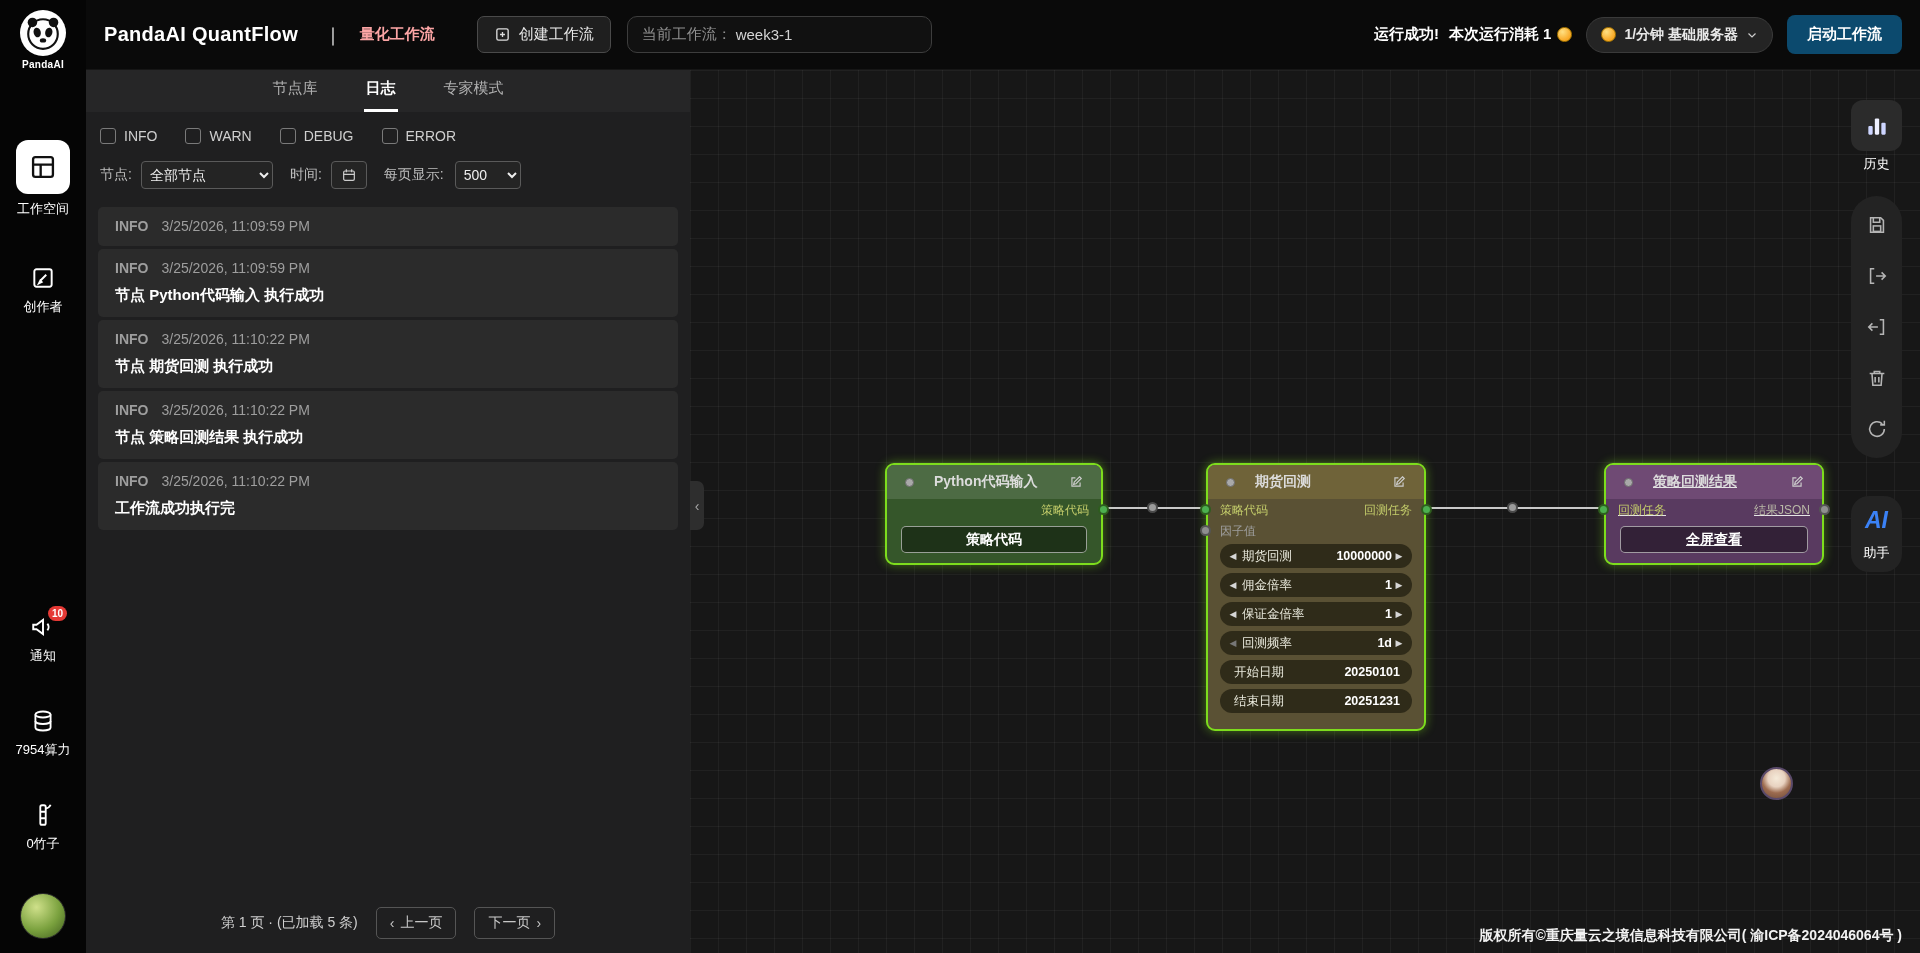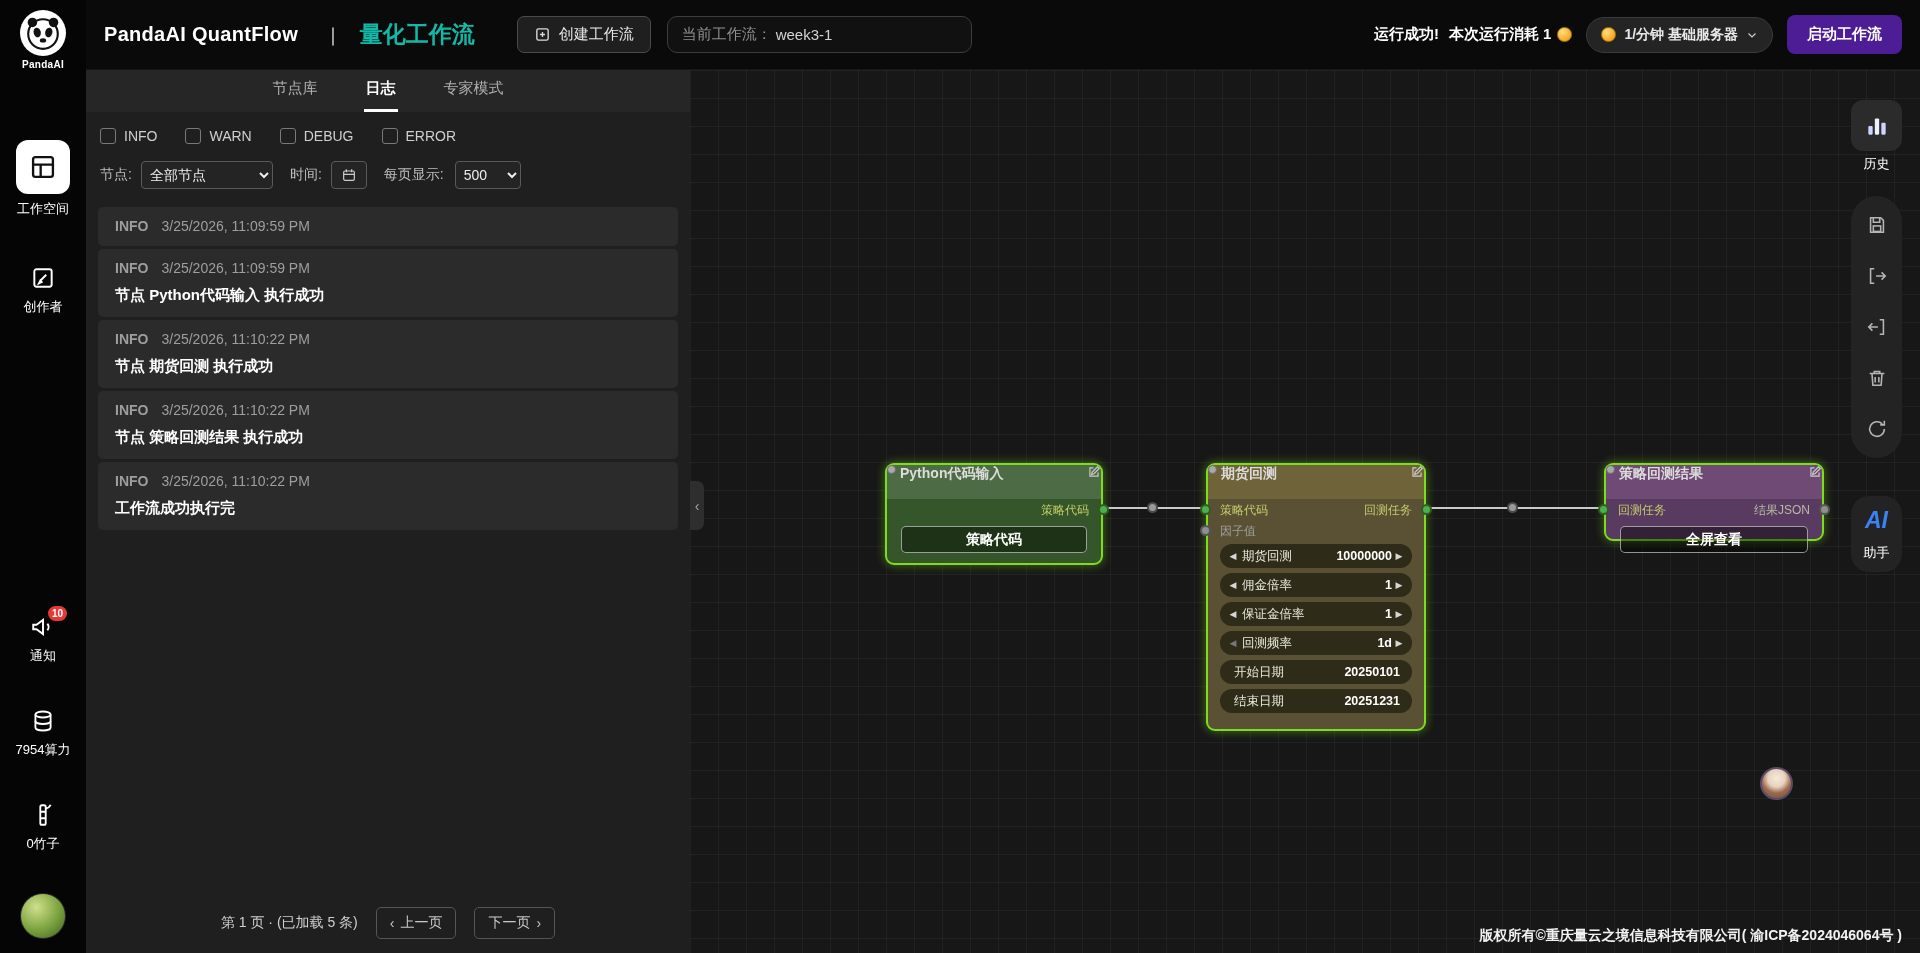--- a/index.html
+++ b/index.html
@@ -24,35 +24,35 @@
   .rail-spacer { flex:1; }
   .rail-avatar { width:46px; height:46px; border-radius:50%; margin:16px 0 14px;
     background:radial-gradient(circle at 35% 30%, #cfe08a 0%, #7aa13e 55%, #3f5c1e 100%);
     border:1px solid #2a2a2a; cursor:pointer; }
 
   
   .topbar { position:absolute; left:86px; top:0; width:1834px; height:70px; background:#0a0a0a;
     display:flex; align-items:center; padding:0 18px; gap:16px; z-index:25; border-bottom:1px solid #161616; }
   .brand { font-size:20px; font-weight:800; color:#fff; letter-spacing:.3px; white-space:nowrap; }
   .brand-div { color:#fff; font-weight:300; font-size:18px; margin:0 2px 0 10px; }
-  .brand-sub { font-size:23px; font-weight:700; color:#14b8a6; white-space:nowrap;text-align:center; }
+  .brand-sub { font-size:15px; font-weight:700; color:#fca5a5; white-space:nowrap;text-align:center; }
   .btn-create { margin-left:26px; height:37px; display:flex; align-items:center; gap:8px;
     background:#1f1f1f; border:1px solid #4a4a4a; border-radius:7px; padding:0 16px; color:#e8e8e8;
     font-size:15px; cursor:pointer; white-space:nowrap; }
   .wf-field { height:37px; width:305px; border:1px solid #3d3d3d; border-radius:10px; background:#111;
     display:flex; align-items:center; padding:0 14px; gap:4px; font-size:15px; cursor:text; }
   .wf-label { color:#8f8f8f; } .wf-value { color:#d4d4d4; }
   .top-right { margin-left:auto; display:flex; align-items:center; gap:14px; }
   .run-text { font-size:15px; font-weight:700; color:#fff; white-space:nowrap; }
   .coin { width:15px; height:15px; border-radius:50%; display:inline-block;
     background:radial-gradient(circle at 35% 30%, #ffe082, #f9a825 70%); border:1px solid #b07c00; }
   .server-pill { height:36px; background:#242424; border:1px solid #3a3a3a; border-radius:18px;
     display:flex; align-items:center; gap:8px; padding:0 14px; font-size:14px; font-weight:600;
     color:#e8e8e8; cursor:pointer; white-space:nowrap; }
-  .btn-start { height:39px; background:#4c1d95; border:none; border-radius:8px; color:#fff;
+  .btn-start { height:39px; background:#0c4a6e; border:none; border-radius:8px; color:#fff;
     font-size:15px; font-weight:700; padding:0 20px; cursor:pointer; white-space:nowrap; }
 
   
   .panel { position:absolute; left:86px; top:70px; width:604px; height:883px; background:#1f1f20;
     z-index:20; display:flex; flex-direction:column; }
   .tabbar { height:42px; background:#262627; display:flex; align-items:flex-end; justify-content:center;
     gap:44px; flex:0 0 auto; }
   .tab { font-size:15px; color:#b0b0b0; padding:0 2px 11px; cursor:pointer; border-bottom:3px solid transparent; }
   .tab.active { color:#fff; font-weight:700; border-bottom-color:#fff; }
   .filters { padding:16px 14px 0; flex:0 0 auto; }
@@ -88,21 +88,21 @@
     background-image:
       linear-gradient(rgba(255,255,255,0.045) 1px, transparent 1px),
       linear-gradient(90deg, rgba(255,255,255,0.045) 1px, transparent 1px);
     background-size:28px 28px; }
   .wire { position:absolute; height:2px; background:#c9c9c9; top:437px; }
   .wire-dot { position:absolute; width:11px; height:11px; border-radius:50%; background:#9a9a9a;
     border:2px solid #4a4a4a; top:-5px; }
 
   .node { position:absolute; border:2px solid #7ddd1d; border-radius:9px;
     box-shadow:0 0 10px 1px rgba(125,221,29,.4); cursor:grab; }
-  .node-header { height:34px; display:flex; align-items:flex-start; gap:4px; padding:0 0;
+  .node-header { height:34px; display:flex; align-items:center; gap:20px; padding:0 18px;
     border-radius:7px 7px 0 0; font-size:14px; font-weight:600; color:#dcdcdc; }
   .node-dot { width:9px; height:9px; border-radius:50%; background:#a9a9a9; border:1px solid #6c6c6c; flex:0 0 auto; }
   .node-title { flex:1; white-space:nowrap; overflow:hidden; }
   .node-edit { cursor:pointer; display:flex; }
   .node-green { background:#35562a; } .node-green .node-header { background:#4d6b44; }
   .node-olive { background:#5a5134; } .node-olive .node-header { background:#6f6339; }
   .node-purple { background:#593a60; } .node-purple .node-header { background:#6f4a74; }
 
   .port-row { position:relative; height:22px; display:flex; align-items:center; padding:0 12px; }
   .port-row2 { position:relative; height:20px; display:flex; align-items:center; padding:0 12px; }
@@ -339,21 +339,21 @@
         <span class="f-name">开始日期</span>
         <span class="f-val">20250101</span>
       </div>
       <div class="field noarrow">
         <span class="f-name">结束日期</span>
         <span class="f-val">20251231</span>
       </div>
     </div>
   </div>
 
-  <div class="node node-purple" style="left:914px;top:393px;width:220px;height:78px;">
+  <div class="node node-purple" style="left:914px;top:393px;width:220px;height:102px;text-decoration:underline;">
     <div class="node-header">
       <span class="node-dot"></span>
       <span class="node-title">策略回测结果</span>
       <span class="node-edit">
         <svg width="14" height="14" viewBox="0 0 24 24" fill="none" stroke="#ccc" stroke-width="2">
           <path d="M11 5H5v14h14v-6"></path>
             <path d="M18 3l3 3-9 9-4 1 1-4z"></path>
         </svg>
       </span>
     </div>

